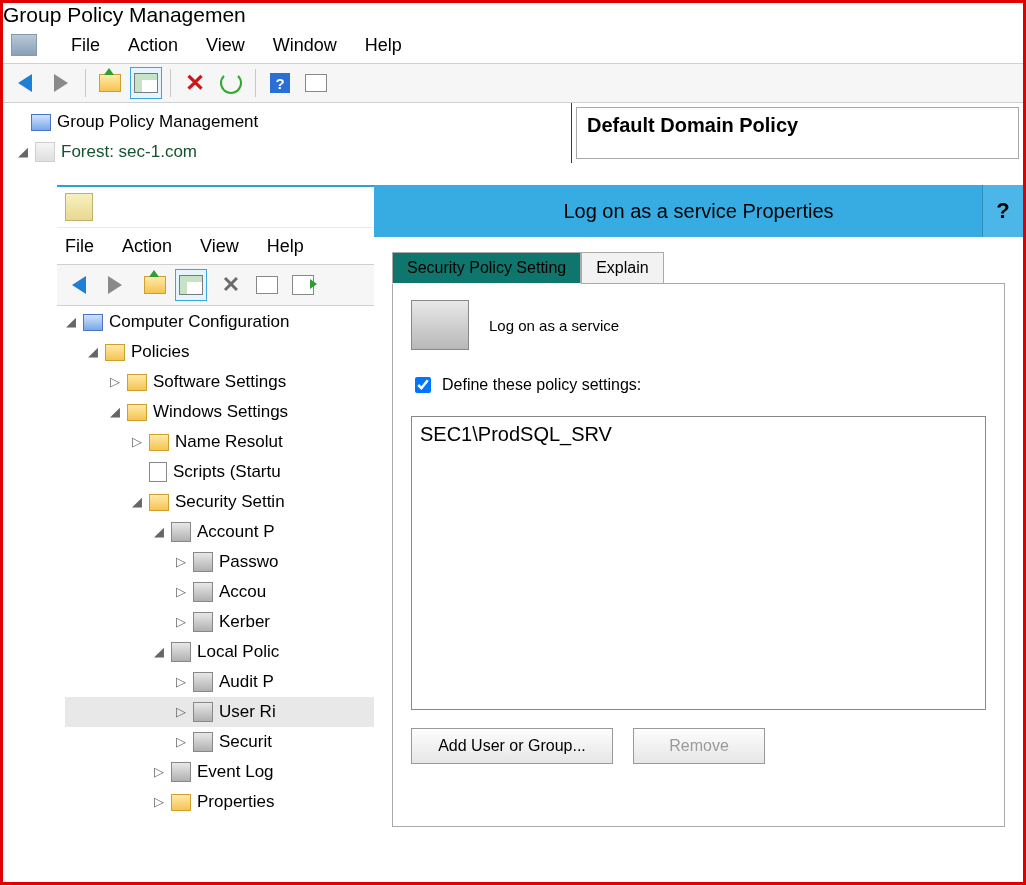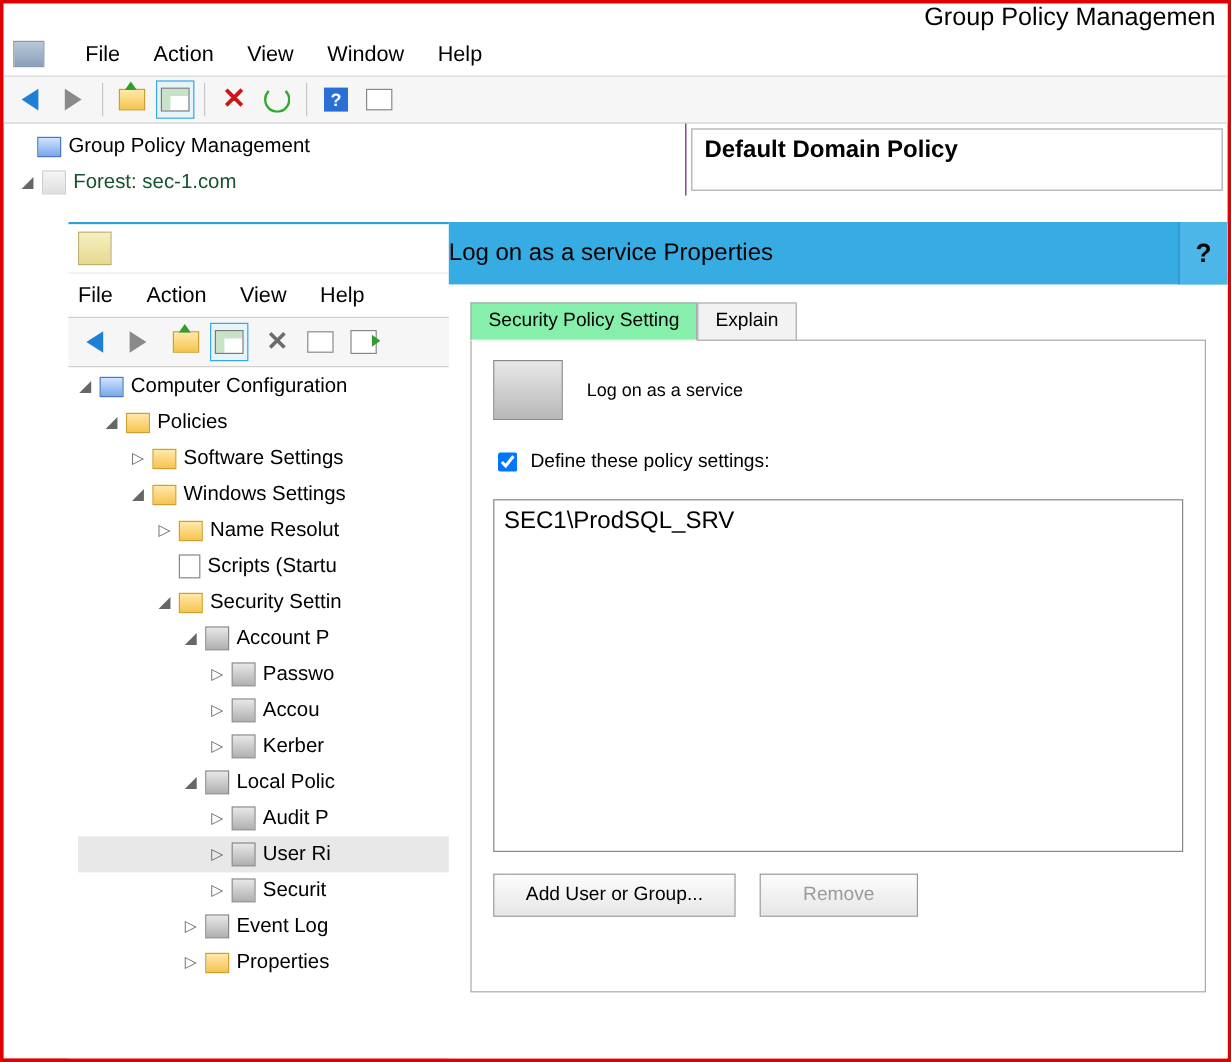--- a/index.html
+++ b/index.html
@@ -1,19 +1,19 @@
 <!DOCTYPE html>
 <html><head>
 <meta charset="utf-8">
 <style>
 html,body{margin:0;padding:0;font-family:"Segoe UI",Tahoma,sans-serif;font-size:15px;color:#000;background:#fff}
 .frame{width:1026px;height:885px;border:3px solid #e00000;position:relative;overflow:hidden;box-sizing:border-box}
 
 
-.gpm-titlebar{height:24px;background:#fff;text-align:right;padding-right:10px;font-size:21px}
+.gpm-titlebar{height:24px;background:#fff;text-align:left;padding-right:10px;font-size:21px}
 .menubar{height:36px;background:#fff;display:flex;align-items:center;gap:28px;padding:0 8px;border-bottom:1px solid #d0d0d0;font-size:18px}
 .menubar .sys{width:24px;height:20px;background:linear-gradient(#b8c8d8,#8aa0b8);border:1px solid #8899aa;margin-right:6px}
 .menubar span{cursor:default}
 
 .toolbar{height:38px;background:#f6f6f6;display:flex;align-items:center;gap:4px;padding:0 6px;border-bottom:1px solid #d0d0d0}
 .toolbar .sep{width:1px;height:28px;background:#c8c8c8;margin:0 4px}
 .tbtn{width:30px;height:30px;display:flex;align-items:center;justify-content:center;border:1px solid transparent}
 .tbtn.sel{border:1px solid #3aa7e0;background:#e6f4fb}
 
 .body-row{display:flex;height:60px}
@@ -32,26 +32,26 @@
 .node{white-space:nowrap;line-height:30px;display:flex;align-items:center;gap:6px}
 .tw{display:inline-block;width:12px;text-align:center;color:#666;font-size:13px}
 .fold{width:18px;height:15px;background:linear-gradient(#ffe9a8,#f5c452);border:1px solid #cfa030;display:inline-block}
 .fold.lock{background:linear-gradient(#ffe9a8,#f5c452)}
 .cfg{width:18px;height:15px;background:linear-gradient(#cfe3ff,#7aa6e8);border:1px solid #4a75c4;display:inline-block}
 .doc{width:16px;height:18px;background:#fff;border:1px solid #888;display:inline-block}
 .srv{width:18px;height:18px;background:linear-gradient(#e8e8e8,#b0b0b0);border:1px solid #888;display:inline-block}
 
 
 .dlg{position:absolute;left:371px;top:182px;right:0;bottom:0;background:#fff}
-.dlg-title{height:52px;background:#37ace2;color:#000;display:flex;align-items:center;justify-content:flex-start;font-size:20px;position:relative}
+.dlg-title{height:52px;background:#37ace2;color:#000;display:flex;align-items:center;justify-content:center;font-size:20px;position:relative}
 .dlg-help{position:absolute;right:0;top:0;width:40px;height:52px;border-left:1px solid #2a8ec0;display:flex;align-items:center;justify-content:center;font-weight:bold;font-size:22px;background:#4db6e8}
 .dlg-body{padding:14px 18px 0 18px}
 .tabs{display:flex}
 .tab{padding:6px 14px;border:1px solid #aaa;font-size:16px;background:#f2f2f2;position:relative;top:1px}
-.tab.active{background:#86efac;border-bottom:1px solid #fff}
+.tab.active{background:#0f766e;border-bottom:1px solid #fff}
 .tabpage{border:1px solid #aaa;padding:16px 18px;min-height:510px}
 .pol-head{display:flex;align-items:center;gap:20px;margin-bottom:24px}
 .pol-icon{width:56px;height:48px;background:linear-gradient(#e8e8e8,#b8b8b8);border:1px solid #888}
 .chk{display:flex;align-items:center;gap:8px;font-size:16px;margin-bottom:20px}
 .chk input{width:16px;height:16px}
 .listbox{border:1px solid #888;height:280px;padding:6px 8px;font-size:20px}
 .btn-row{display:flex;gap:20px;margin-top:18px}
 .btn{min-width:200px;height:34px;border:1px solid #999;background:linear-gradient(#fdfdfd,#e6e6e6);font-size:16px;display:flex;align-items:center;justify-content:center}
 .btn.dis{color:#9a9a9a}
 

